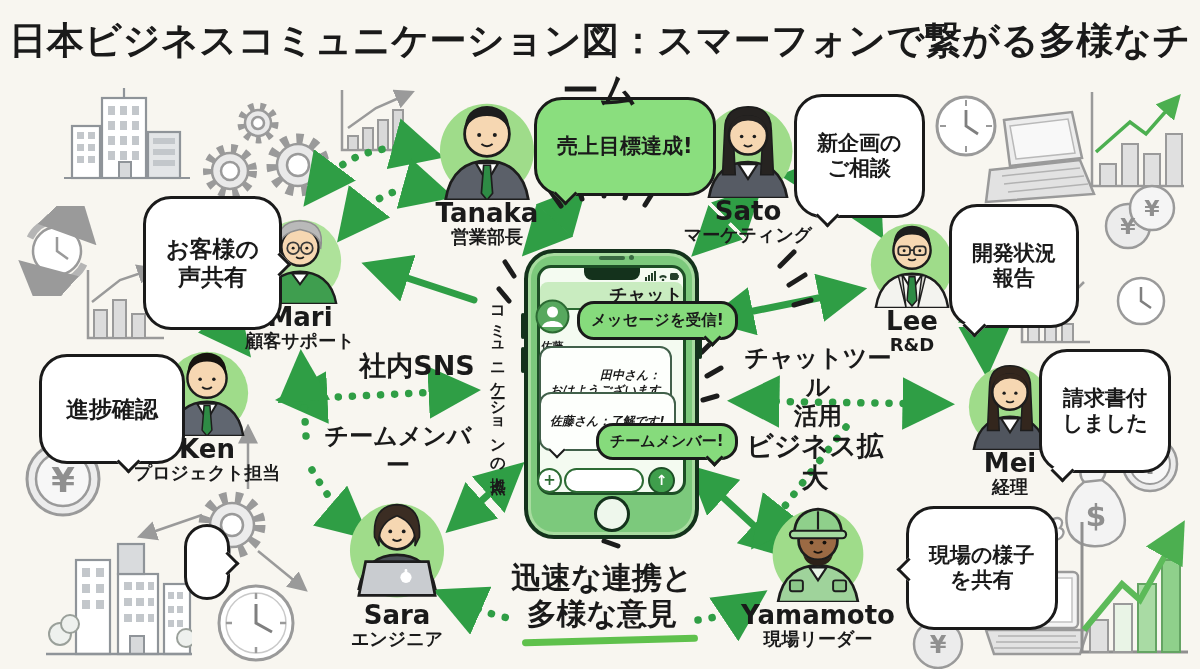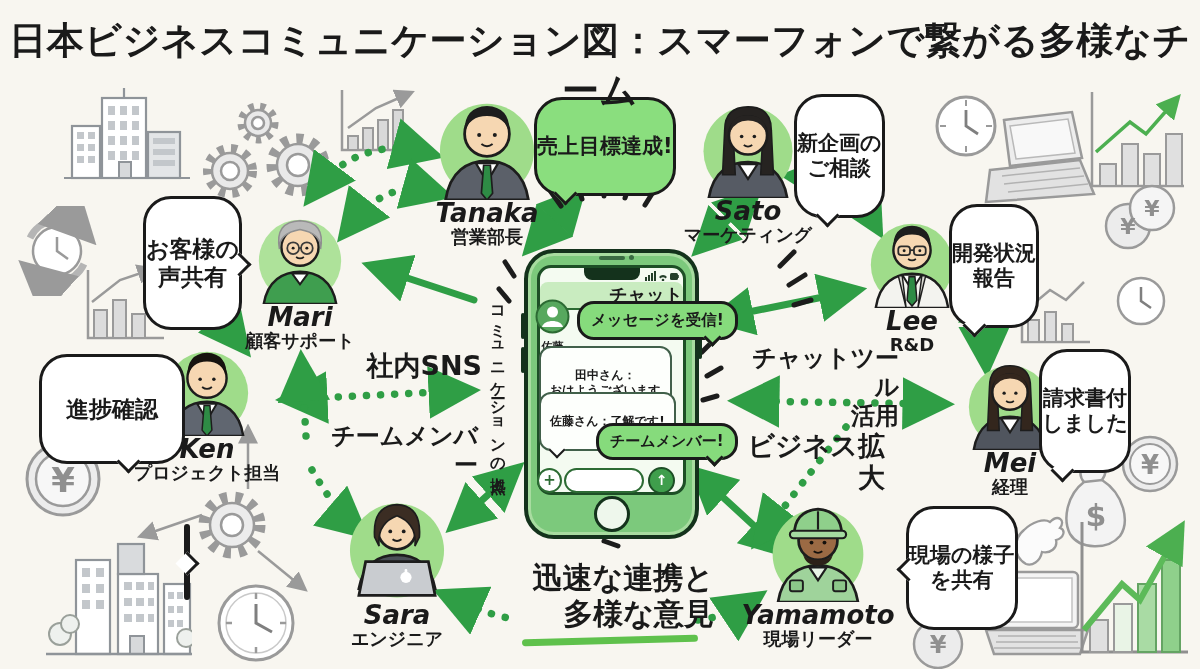--- a/index.html
+++ b/index.html
@@ -6,30 +6,30 @@
   body{font-family:"DejaVu Sans","Liberation Sans",sans-serif;background:#dcdcd4;}
   #stage{position:relative;width:1200px;height:669px;background:#f8f6f0;overflow:hidden;color:#1a1a1a;}
   .title{position:absolute;left:0;right:0;top:16px;text-align:center;font-size:37px;font-weight:900;letter-spacing:.5px;z-index:9;}
   .pre{white-space:pre-line;}
   
   .deco{position:absolute;z-index:1;}
   .deco text{font-family:"DejaVu Sans",sans-serif;font-weight:800;}
   
   .arrows{position:absolute;left:0;top:0;z-index:2;}
   
-  .clabel{position:absolute;font-weight:800;z-index:3;line-height:1.2;text-align:right;}
+  .clabel{position:absolute;font-weight:800;z-index:3;line-height:1.2;text-align:center;}
   .vlabel{position:absolute;writing-mode:vertical-rl;text-orientation:upright;font-weight:800;z-index:3;letter-spacing:1px;}
   .underline{position:absolute;background:#5fc14c;border-radius:4px;z-index:3;transform:rotate(-1.5deg);}
   
   .person{position:absolute;width:170px;display:flex;flex-direction:column;align-items:center;z-index:4;}
-  .pname{font-size:26px;font-weight:800;line-height:1.05;font-style:italic;}
+  .pname{font-size:26px;font-weight:800;line-height:1.05;}
   .prole{font-size:18px;font-weight:700;line-height:1.15;}
   
   .bubble{position:absolute;background:#ffffff;border:3.5px solid #1a1a1a;border-radius:28px;
-          padding:8px 0;font-weight:800;text-align:center;z-index:5;white-space:pre-line;line-height:1.22;}
+          padding:8px 20px;font-weight:800;text-align:center;z-index:5;white-space:pre-line;line-height:1.22;}
   .bubble.green{background:#8ade7e;}
   .tail{position:absolute;width:14px;height:14px;background:#fff;transform:rotate(45deg);}
   .tail.g{background:#8ade7e;}
   .tail.down{border-right:3.5px solid #1a1a1a;border-bottom:3.5px solid #1a1a1a;bottom:-9px;}
   .tail.left{border-left:3.5px solid #1a1a1a;border-bottom:3.5px solid #1a1a1a;left:-9px;top:50%;margin-top:-7px;}
   .tail.right{border-right:3.5px solid #1a1a1a;border-top:3.5px solid #1a1a1a;right:-9px;top:50%;margin-top:-7px;}
   
   .phone{position:absolute;left:524px;top:249px;width:167px;height:282px;background:#7cc97c;
          border:4px solid #14321c;border-radius:30px;z-index:4;box-shadow:inset 0 0 0 3px #a8dca0;}
   .sidebtn{position:absolute;background:#14321c;border-radius:2px;}
@@ -37,21 +37,21 @@
           border:3px solid #1d4f26;border-radius:14px;}
   .notch{position:absolute;left:50%;top:0;transform:translateX(-50%);width:56px;height:12px;background:#14321c;border-radius:0 0 8px 8px;}
   .speaker{position:absolute;left:50%;top:3px;transform:translateX(-50%);width:26px;height:4px;background:#3a6b42;border-radius:2px;}
   .camdot{position:absolute;left:50%;top:2px;margin-left:17px;width:5px;height:5px;background:#3a6b42;border-radius:50%;}
   .pheader{position:absolute;left:0;right:0;top:14px;height:26px;background:#c9ecc0;border-bottom:2.5px solid #2c6b33;
            text-align:right;font-weight:800;font-size:18px;line-height:26px;border-radius:8px 8px 0 0;}
   .statusicons{position:absolute;right:4px;top:2px;}
   .chat-callout{position:absolute;z-index:6;background:#86db7c;border:3px solid #1a1a1a;border-radius:17px;
                 font-weight:800;text-align:center;padding:6px 11px;}
   .chat-msg{position:absolute;z-index:6;background:#fdfffc;border:2.5px solid #41604a;border-radius:12px;
-            font-weight:700;text-align:center;padding:4px 9px;white-space:pre-line;line-height:1.3;}
+            font-weight:700;text-align:right;padding:4px 9px;white-space:pre-line;line-height:1.3;font-style:italic;}
   .chat-msg .tail,.chat-callout .tail{width:10px;height:10px;}
   .chat-msg .tail{border-width:2.5px;background:#fdfffc;}
   .chat-callout .tail{border-width:3px;background:#86db7c;}
   .contact{position:absolute;z-index:6;text-align:center;}
   .contact-label{font-size:11px;font-weight:700;margin-top:1px;}
   .inputrow{position:absolute;z-index:6;}
   .pluscircle{position:absolute;width:21px;height:21px;border:2.5px solid #2c6b33;border-radius:50%;background:#fff;
               color:#2c6b33;font-weight:800;font-size:15px;line-height:20px;text-align:center;}
   .inputpill{position:absolute;width:76px;height:21px;border:2.5px solid #2c6b33;border-radius:13px;background:#fff;}
   .sendcircle{position:absolute;width:23px;height:23px;border:2.5px solid #1d4f26;border-radius:50%;background:#3f9e4c;

